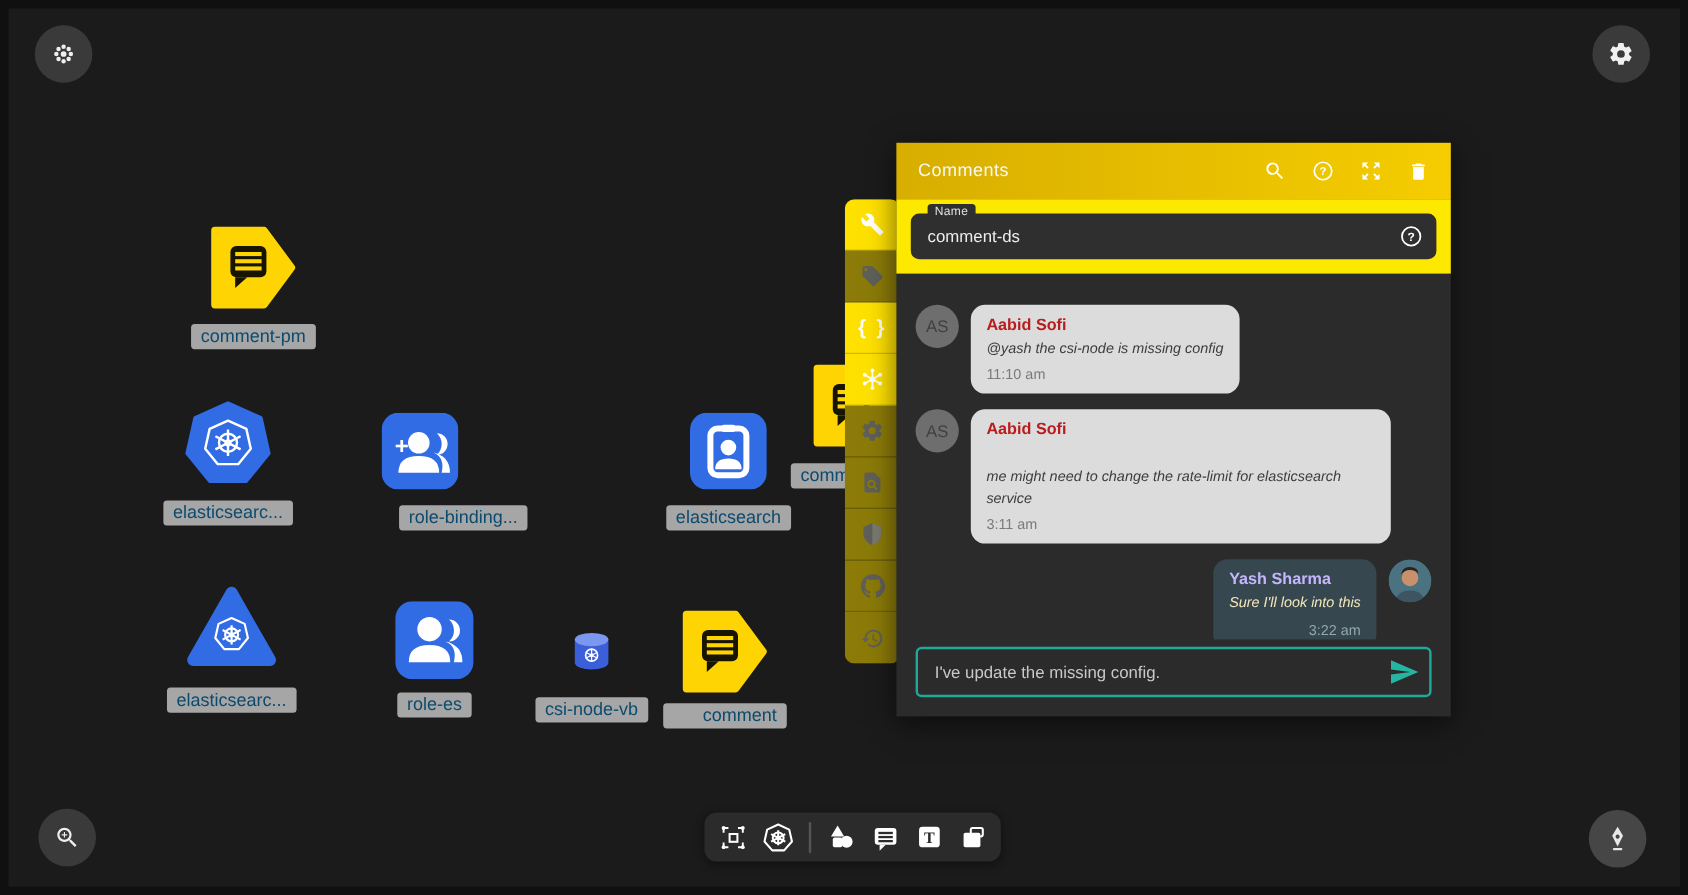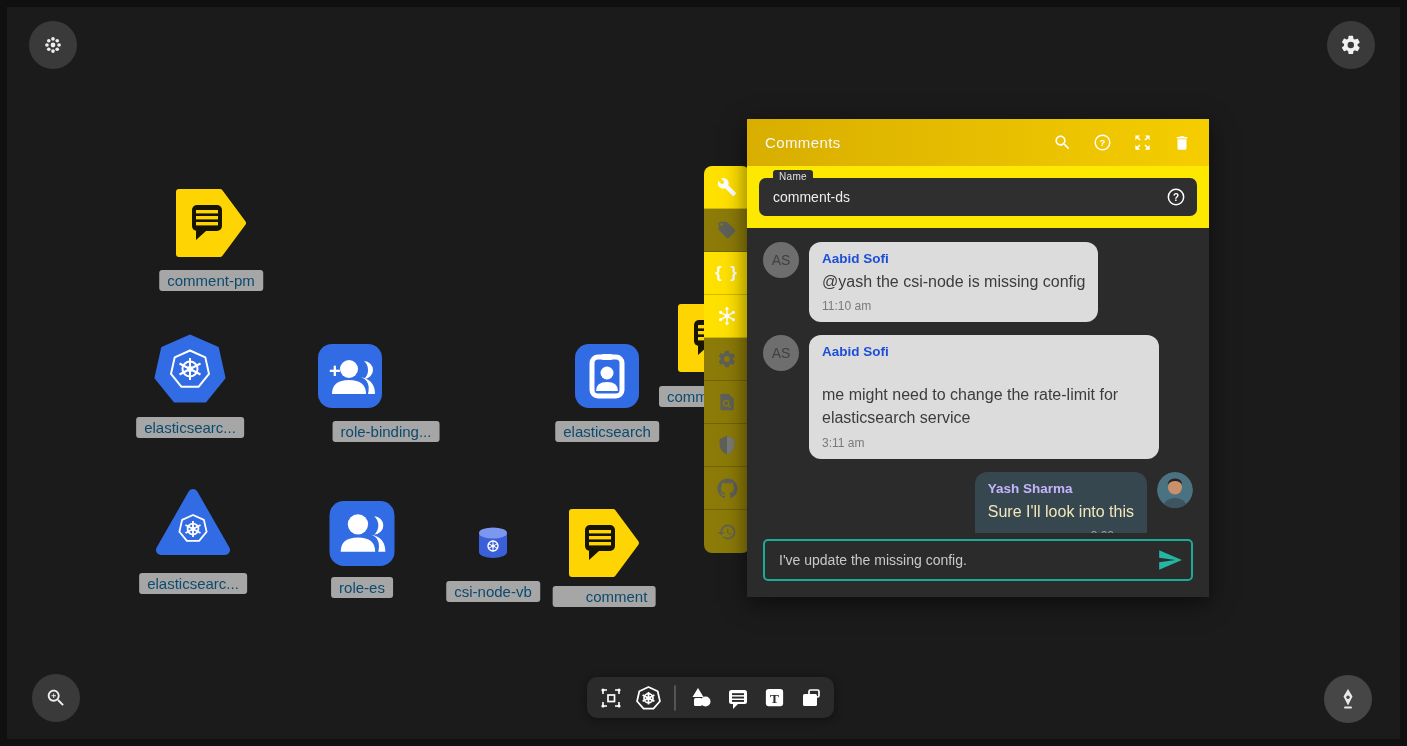--- a/index.html
+++ b/index.html
@@ -40,28 +40,28 @@
 
   .name-section { background:#fde900; padding:12px 12px 12px 12px; flex:0 0 auto; }
   .name-wrap { position:relative; }
   .name-chip { position:absolute; top:-8px; left:14px; background:#2f2f2f; color:#e0e0e0;
     font-size:10px; padding:1px 6px; border-radius:3px; letter-spacing:.3px; }
   .name-input { width:100%; height:38px; background:#2f2f2f; border:none; border-radius:7px;
     color:#ededed; font-size:14px; padding:0 42px 0 14px; outline:none;
     font-family:"Liberation Sans","DejaVu Sans",sans-serif; }
   .name-help { position:absolute; right:11px; top:9px; }
 
-  .messages { flex:1 1 auto; overflow:hidden; padding:14px 16px 0 16px; }
+  .messages { flex:1 1 auto; overflow:hidden; padding:26px 16px 0 16px; }
   .msg-row { display:flex; gap:10px; margin-bottom:13px; }
   .msg-row.right { justify-content:flex-end; }
   .avatar { width:36px; height:36px; border-radius:50%; background:#6e6e6e; color:#404040;
     font-size:14px; display:flex; align-items:center; justify-content:center; flex:0 0 36px; }
   .bubble { background:#dcdcdc; border-radius:12px; padding:9px 13px; max-width:350px; }
-  .bubble .author { font-size:13.5px; font-weight:bold; color:#1d4ed8; margin-bottom:4px; }
-  .bubble .text { font-size:16px; color:#3c3c3c; line-height:1.45; }
+  .bubble .author { font-size:13.5px; font-weight:bold; color:#b91c1c; margin-bottom:4px; }
+  .bubble .text { font-size:12px; color:#3c3c3c; line-height:1.45;font-style:italic; }
   .bubble .time { font-size:12px; color:#7a7a7a; margin-top:6px; }
   .bubble.spaced .text { margin-top:24px; }
   .bubble.dark { background:#37474f; }
   .bubble.dark .author { color:#c4b5fd; }
   .bubble.dark .text { color:#f2e6ba; }
   .bubble.dark .time { color:#93a7ad; text-align:right; }
   .photo-avatar { flex:0 0 36px; width:36px; height:36px; border-radius:50%; overflow:hidden; }
 
   .chat-input-row { flex:0 0 auto; margin:6px 16px 16px 16px; position:relative; }
   .chat-input { width:100%; height:42px; background:transparent; border:2px solid #1fa99a;

